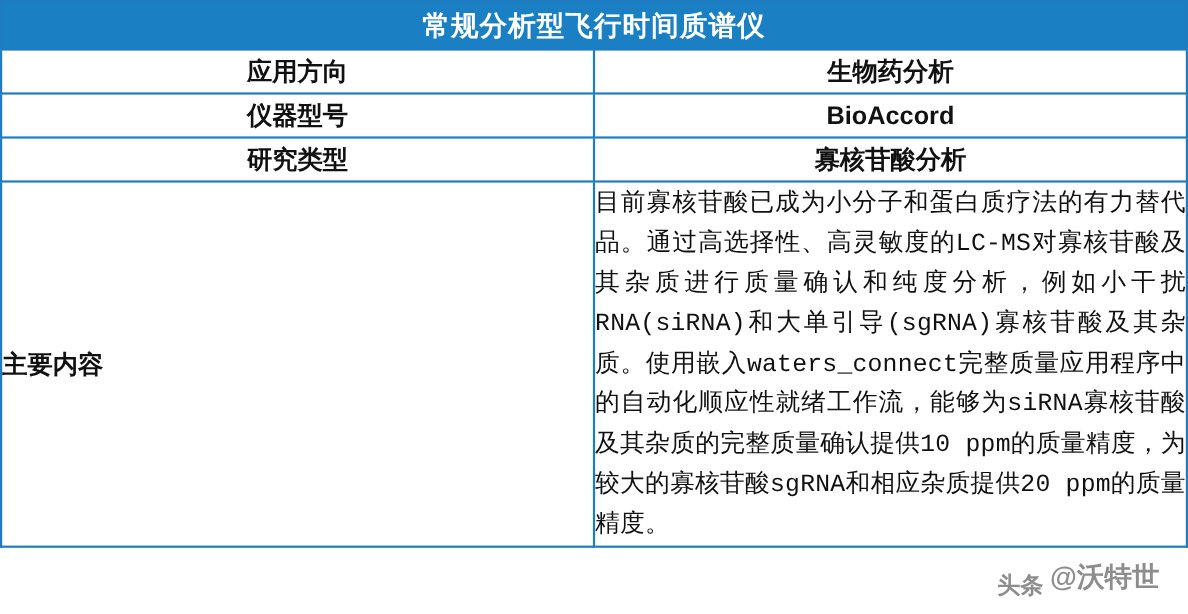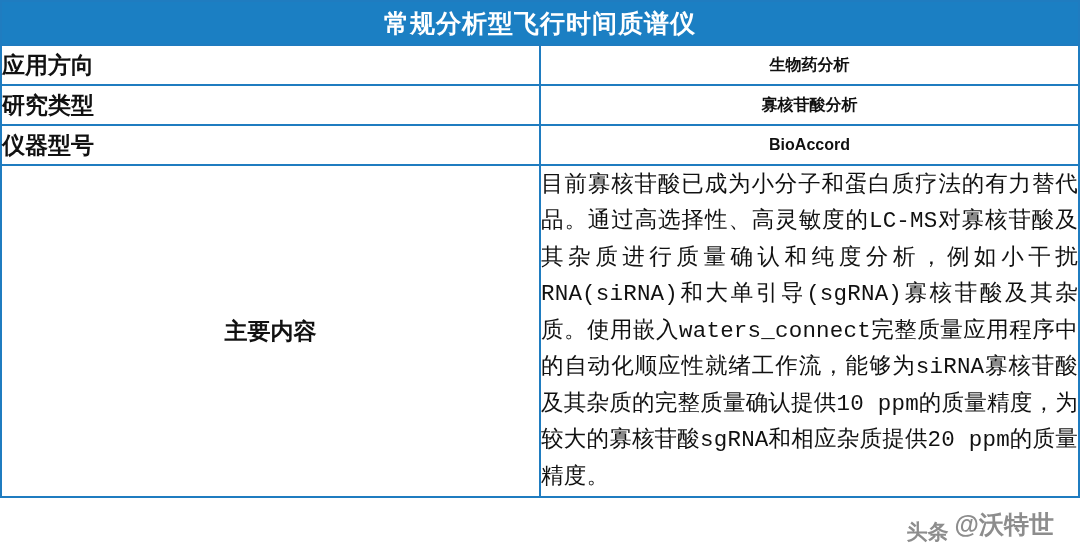--- a/index.html
+++ b/index.html
@@ -35,38 +35,38 @@
     color: #ffffff;
     font-size: 25px;
     font-weight: bold;
     text-align: center;
     height: 42px;
     letter-spacing: 1px;
     border: 2px solid #1b7fc3;
   }
   .label-cell {
     width: 166px;
+    text-align: center;
     font-size: 23px;
     font-weight: bold;
     color: #111111;
     padding: 6px 0;
   }
   .value-cell {
     text-align: center;
-    font-size: 16px;
+    font-size: 23px;
     font-weight: bold;
     color: #111111;
     padding: 6px 0;
   }
   .row-normal td {
     height: 38px;
   }
   .content-label {
     width: 166px;
-    text-align: center;
     font-size: 23px;
     font-weight: bold;
     color: #111111;
     vertical-align: middle;
   }
   .content-cell {
     padding: 18px 22px 18px 24px;
     vertical-align: top;
     height: 330px;
   }
@@ -110,26 +110,26 @@
   <table class="spec">
     <tbody>
         <tr class="title-row">
       <th colspan="2">常规分析型飞行时间质谱仪</th>
     </tr>
     <tr class="row-normal">
       <td class="label-cell">应用方向</td>
       <td class="value-cell">生物药分析</td>
     </tr>
     <tr class="row-normal">
+      <td class="label-cell">仪器型号</td>
+      <td class="value-cell">BioAccord</td>
+    </tr>
+    <tr class="row-normal">
       <td class="label-cell">研究类型</td>
       <td class="value-cell">寡核苷酸分析</td>
-    </tr>
-    <tr class="row-normal">
-      <td class="label-cell">仪器型号</td>
-      <td class="value-cell">BioAccord</td>
     </tr>
     <tr>
       <td class="content-label">主要内容</td>
       <td class="content-cell">
         <div class="content-text">目前寡核苷酸已成为小分子和蛋白质疗法的有力替代品。通过高选择性、高灵敏度的LC-MS对寡核苷酸及其杂质进行质量确认和纯度分析，例如小干扰RNA(siRNA)和大单引导(sgRNA)寡核苷酸及其杂质。使用嵌入waters_connect完整质量应用程序中的自动化顺应性就绪工作流，能够为siRNA寡核苷酸及其杂质的完整质量确认提供10 ppm的质量精度，为较大的寡核苷酸sgRNA和相应杂质提供20 ppm的质量精度。</div>
       </td>
     </tr>
   </tbody>
     </table>
   <div class="watermark">

